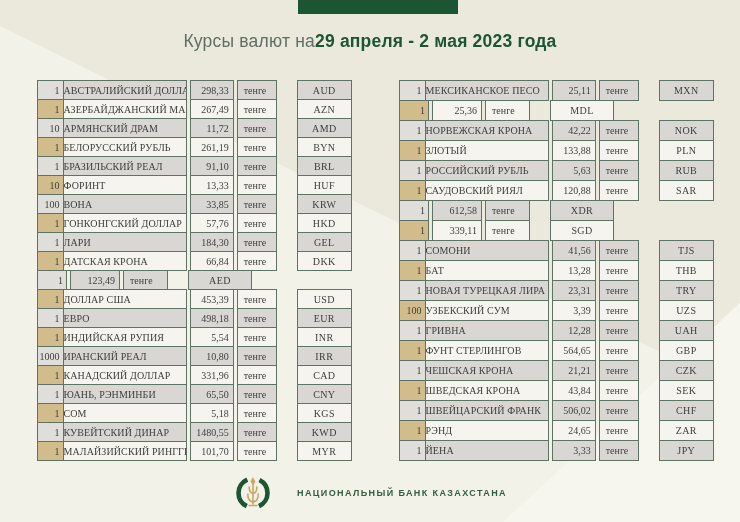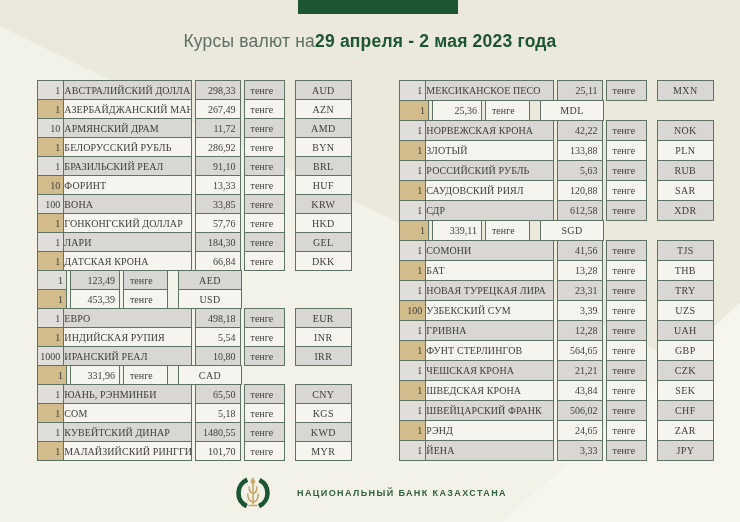--- a/index.html
+++ b/index.html
@@ -48,21 +48,21 @@
     box-sizing:border-box;border:1px solid var(--border);
     display:flex;align-items:center;
     font-family:"Liberation Serif", serif;
     font-size:10px;color:var(--text);
     white-space:nowrap;overflow:hidden;
   }
   .cell.qty{width:30px;justify-content:flex-end;padding-right:3px;}
   .cell.name{width:144px;margin-left:-1px;letter-spacing:0.1px;}
   .cell.rate{width:50px;margin-left:3px;justify-content:flex-end;padding-right:4px;}
   .cell.unit{width:45px;margin-left:3px;padding-left:6px;}
-  .cell.code{width:64px;margin-left:10px;justify-content:center;letter-spacing:0.4px;}
+  .cell.code{width:64px;margin-left:20px;justify-content:center;letter-spacing:0.4px;}
   .row.even .cell{background:var(--row-gray);}
   .row.even .cell.qty{background:var(--qty-gray);}
   .row.odd .cell{background:var(--row-light);}
   .row.odd .cell.qty{background:var(--qty-tan);}
   .footer{
     position:absolute;top:472px;left:0;width:100%;height:42px;
     display:flex;justify-content:center;align-items:center;gap:24px;
   }
   .footer .bank-name{
     font-size:9px;font-weight:bold;color:var(--footer-green);
@@ -101,21 +101,21 @@
     <div class="cell qty">10</div>
     <div class="cell name">АРМЯНСКИЙ ДРАМ</div>
     <div class="cell rate">11,72</div>
     <div class="cell unit">тенге</div>
     <div class="cell code">AMD</div>
   </div>
 
   <div class="row odd">
     <div class="cell qty">1</div>
     <div class="cell name">БЕЛОРУССКИЙ РУБЛЬ</div>
-    <div class="cell rate">286,92</div>
+    <div class="cell rate">261,19</div>
     <div class="cell unit">тенге</div>
     <div class="cell code">BYN</div>
   </div>
 
   <div class="row even">
     <div class="cell qty">1</div>
     <div class="cell name">БРАЗИЛЬСКИЙ РЕАЛ</div>
     <div class="cell rate">91,10</div>
     <div class="cell unit">тенге</div>
     <div class="cell code">BRL</div>
@@ -163,20 +163,21 @@
 
   <div class="row even">
     <div class="cell qty">1</div>
     <div class="cell rate">123,49</div>
     <div class="cell unit">тенге</div>
     <div class="cell code">AED</div>
   </div>
 
   <div class="row odd">
     <div class="cell qty">1</div>
+    <div class="cell name">ДОЛЛАР США</div>
     <div class="cell rate">453,39</div>
     <div class="cell unit">тенге</div>
     <div class="cell code">USD</div>
   </div>
 
   <div class="row even">
     <div class="cell qty">1</div>
     <div class="cell name">ЕВРО</div>
     <div class="cell rate">498,18</div>
     <div class="cell unit">тенге</div>
@@ -194,20 +195,21 @@
   <div class="row even">
     <div class="cell qty">1000</div>
     <div class="cell name">ИРАНСКИЙ РЕАЛ</div>
     <div class="cell rate">10,80</div>
     <div class="cell unit">тенге</div>
     <div class="cell code">IRR</div>
   </div>
 
   <div class="row odd">
     <div class="cell qty">1</div>
+    <div class="cell name">КАНАДСКИЙ ДОЛЛАР</div>
     <div class="cell rate">331,96</div>
     <div class="cell unit">тенге</div>
     <div class="cell code">CAD</div>
   </div>
 
   <div class="row even">
     <div class="cell qty">1</div>
     <div class="cell name">ЮАНЬ, РЭНМИНБИ</div>
     <div class="cell rate">65,50</div>
     <div class="cell unit">тенге</div>
@@ -281,21 +283,20 @@
   <div class="row odd">
     <div class="cell qty">1</div>
     <div class="cell name">САУДОВСКИЙ РИЯЛ</div>
     <div class="cell rate">120,88</div>
     <div class="cell unit">тенге</div>
     <div class="cell code">SAR</div>
   </div>
 
   <div class="row even">
     <div class="cell qty">1</div>
-    <div class="cell name">СДР</div>
     <div class="cell rate">612,58</div>
     <div class="cell unit">тенге</div>
     <div class="cell code">XDR</div>
   </div>
 
   <div class="row odd">
     <div class="cell qty">1</div>
     <div class="cell rate">339,11</div>
     <div class="cell unit">тенге</div>
     <div class="cell code">SGD</div>

